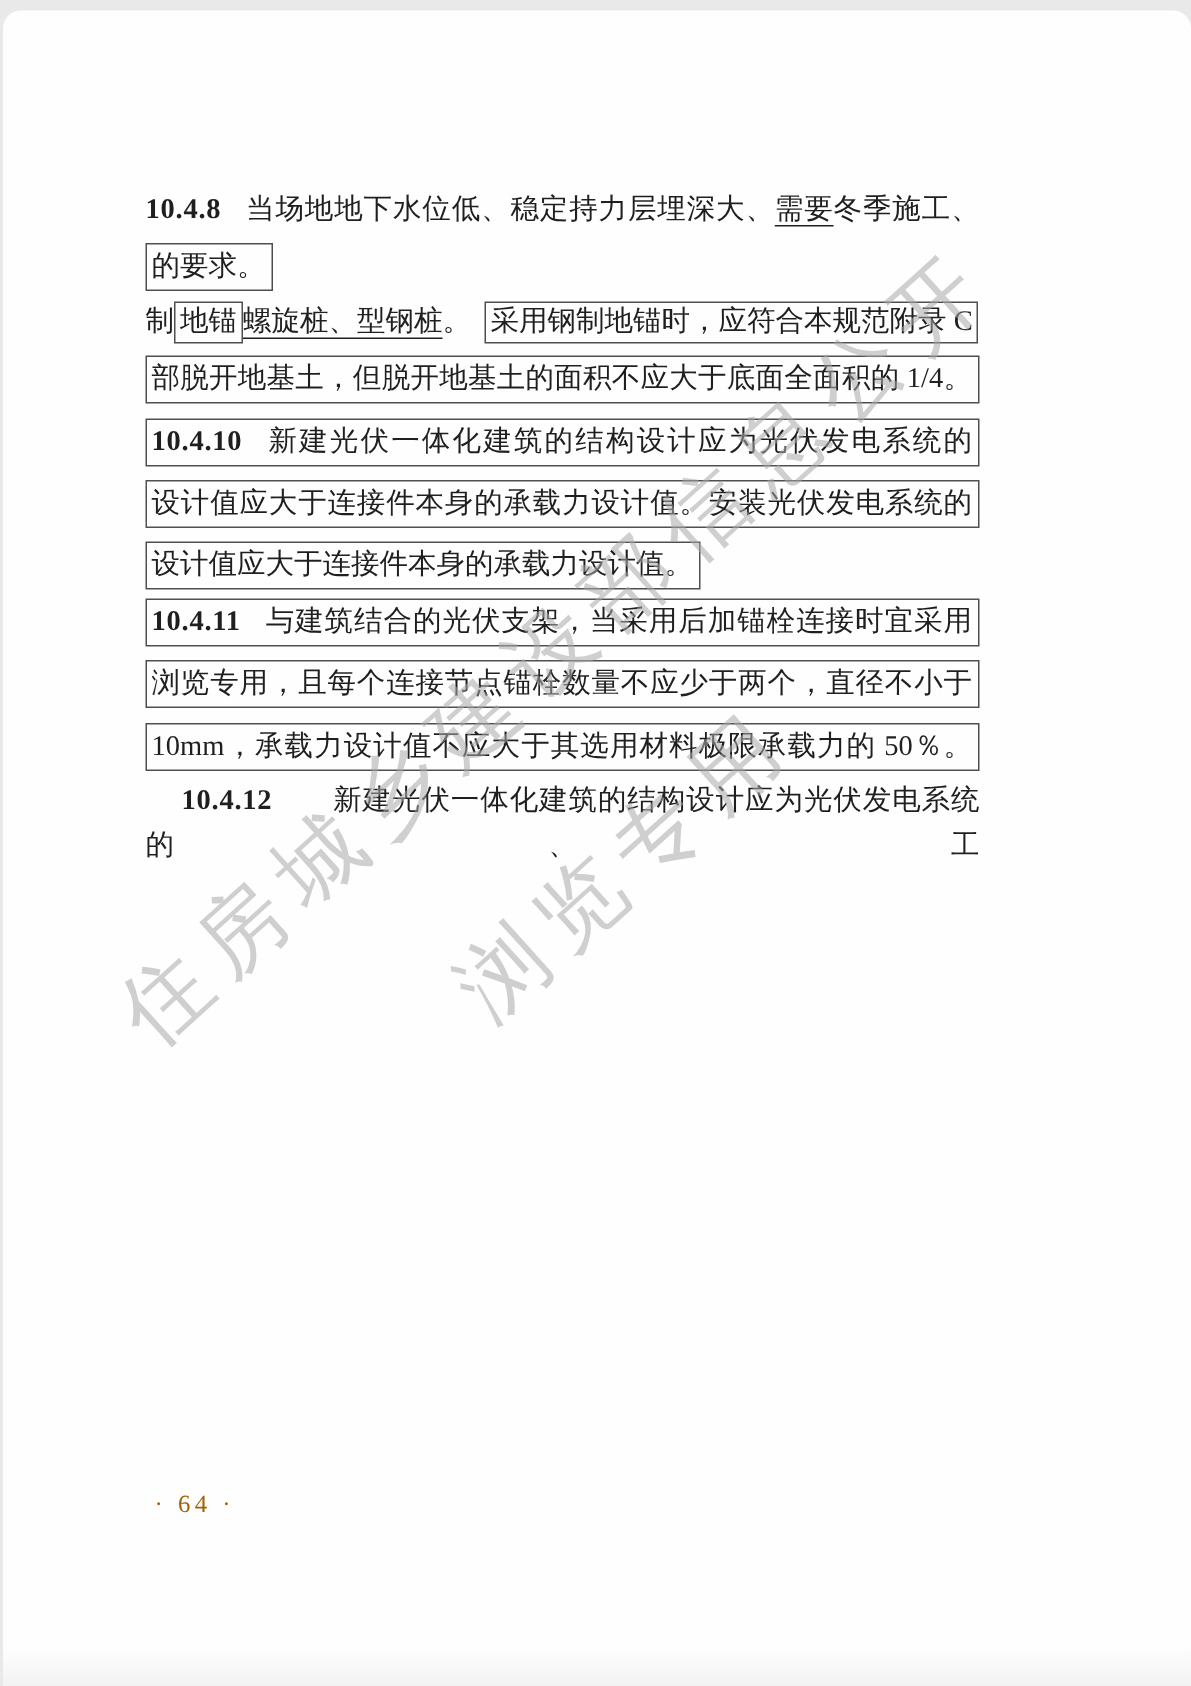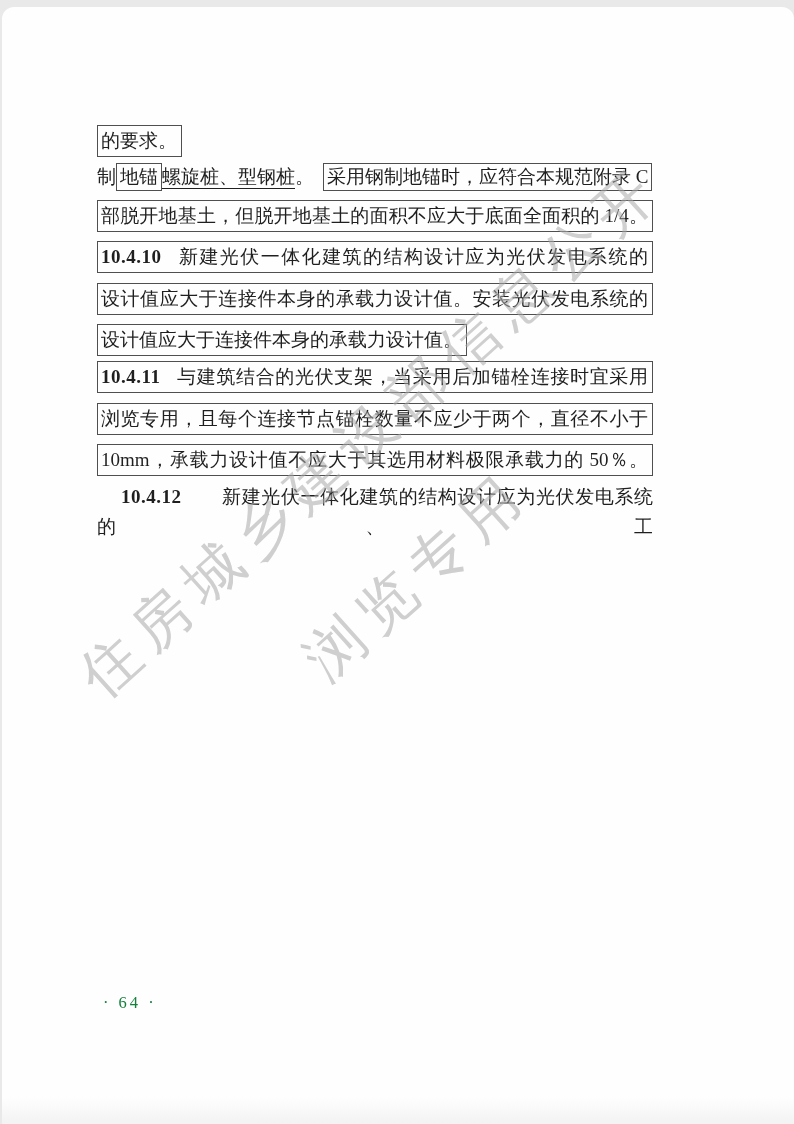--- a/index.html
+++ b/index.html
@@ -86,37 +86,38 @@
     transform: rotate(-42deg);
     font-family: "Liberation Serif", "DejaVu Serif", serif;
   }
   .wm1 { left: -8px;  top: 392px; width: 740px; }
   .wm2 { left: 255px; top: 530px; width: 320px; }
   .page-number {
     position: absolute;
     left: 101px; top: 986px;
     font-size: 16.5px;
     letter-spacing: 3px;
-    color: #15803d;
+    color: #a16207;
     z-index: 1;
   }
   .bottom-shade {
     position: absolute;
     left: 0; bottom: 0; width: 100%; height: 26px;
     background: linear-gradient(to bottom, rgba(233,233,233,0), rgba(233,233,233,0.55));
     pointer-events: none;
     z-index: 2;
   }
 </style>
 </head>
 <body>
 
 <div class="page">
   <div class="content">
       <div class="section">
+        <div class="line fill"><span class="seg-num">10.4.8</span><span class="seg-plain">当场地地下水位低、稳定持力层埋深大、</span><span class="seg-ul">需要</span><span class="seg-plain">冬季施工、</span></div>
         <div class="line"><span class="linebox fit"><span class="seg-plain">的要求。</span></span></div>
         <div class="line"><span class="seg-plain">制</span><span class="seg-box">地锚</span><span class="seg-ul">螺旋桩、型钢桩</span><span class="seg-plain">。</span><span class="seg-box seg-ml">采用钢制地锚时，应符合本规范附录 C</span></div>
       </div>
       <div class="section">
         <div class="line fill">
           <span class="linebox"><span class="seg-plain">部脱开地基土，但脱开地基土的面积不应大于底面全面积的 1/4。</span></span>
         </div>
       </div>
       <div class="section">
         <div class="line fill">

